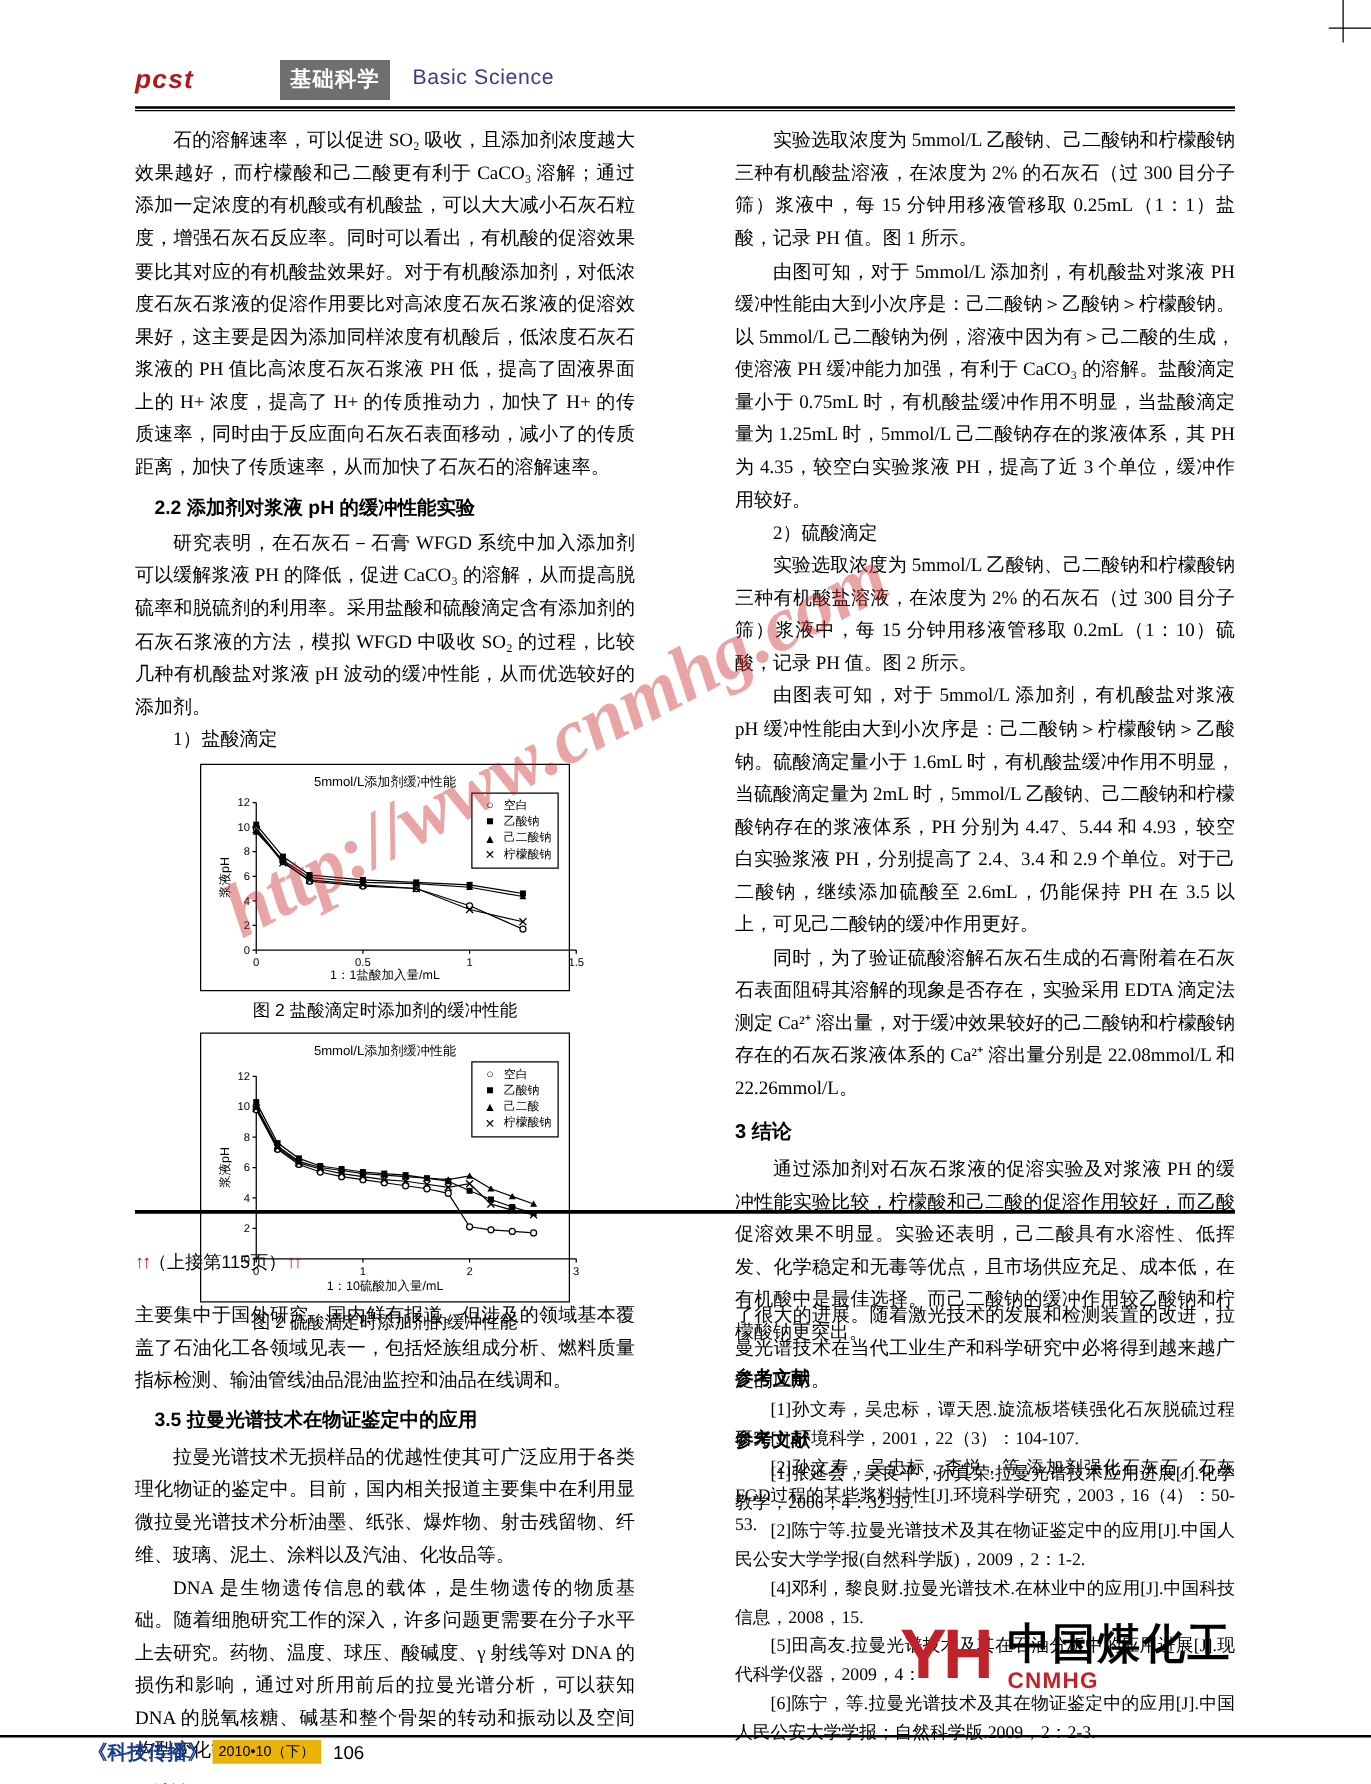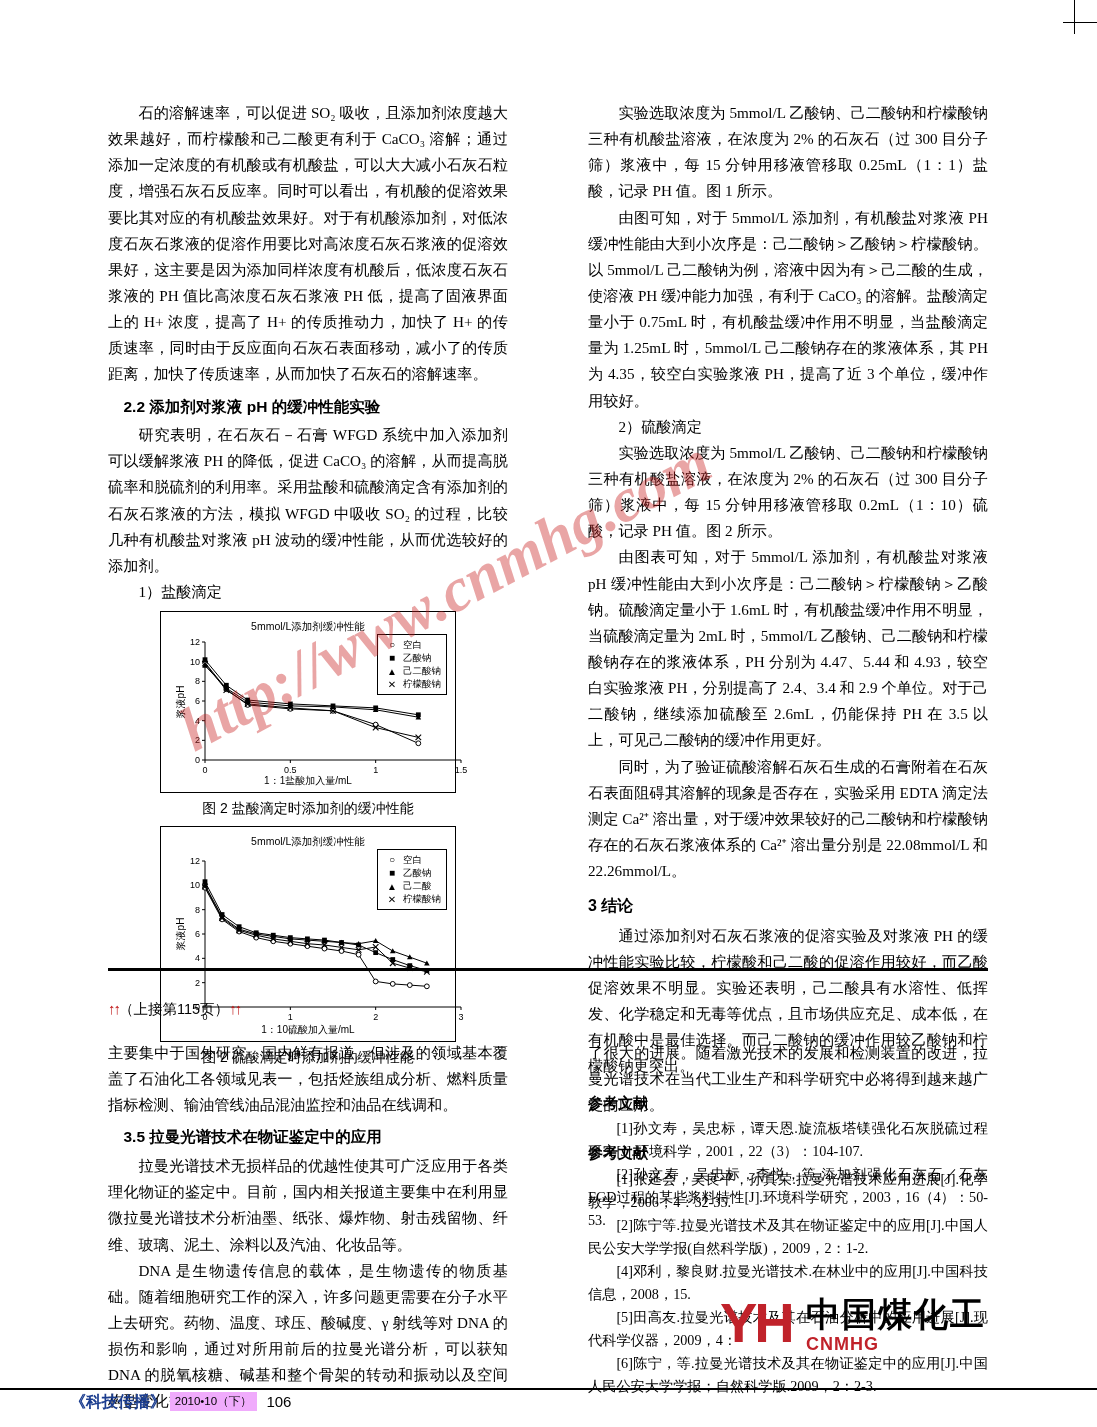--- a/index.html
+++ b/index.html
@@ -141,21 +141,21 @@
   }
   .footer {
     position:absolute; left:70px; top:1392px;
     font-size:15px;
   }
   .foot-journal {
     font-family:"Liberation Sans", sans-serif;
     font-weight:bold; color:#1b3d8f; font-size:16px;
   }
   .foot-issue {
-    display:inline-block; background:#f0abfc; color:#000;
+    display:inline-block; background:#eab308; color:#000;
     font-size:11.5px; padding:2px 5px; vertical-align:2px;
     font-family:"Liberation Sans", sans-serif;
   }
   .foot-page { font-family:"Liberation Sans", sans-serif; font-size:15px; margin-left:6px;}
   .crop-mark-t { position:absolute; right:22px; top:0; width:1px; height:34px; background:#000; }
   .crop-mark-r { position:absolute; right:0; top:22px; width:34px; height:1px; background:#000; }
 
   
   .wm-url {
     position:absolute;
@@ -193,20 +193,27 @@
   }
 </style>
 </head>
 <body>
 
 <div class="page">
 
   <div class="crop-mark-t"></div>
   <div class="crop-mark-r"></div>
 
+  <div class="header">
+    <div class="hdr-logo">pcst</div>
+    <div class="hdr-cnbox">基础科学</div>
+    <div class="hdr-en">Basic  Science</div>
+    <div class="hdr-rule"></div>
+    <div class="hdr-rule2"></div>
+  </div>
 
   <div class="col left top">
     <p>石的溶解速率，可以促进 SO₂ 吸收，且添加剂浓度越大效果越好，而柠檬酸和己二酸更有利于 CaCO₃ 溶解；通过添加一定浓度的有机酸或有机酸盐，可以大大减小石灰石粒度，增强石灰石反应率。同时可以看出，有机酸的促溶效果要比其对应的有机酸盐效果好。对于有机酸添加剂，对低浓度石灰石浆液的促溶作用要比对高浓度石灰石浆液的促溶效果好，这主要是因为添加同样浓度有机酸后，低浓度石灰石浆液的 PH 值比高浓度石灰石浆液 PH 低，提高了固液界面上的 H+ 浓度，提高了 H+ 的传质推动力，加快了 H+ 的传质速率，同时由于反应面向石灰石表面移动，减小了的传质距离，加快了传质速率，从而加快了石灰石的溶解速率。</p>
     <h3 class="sec">2.2 添加剂对浆液 pH 的缓冲性能实验</h3>
     <p>研究表明，在石灰石－石膏 WFGD 系统中加入添加剂可以缓解浆液 PH 的降低，促进 CaCO₃ 的溶解，从而提高脱硫率和脱硫剂的利用率。采用盐酸和硫酸滴定含有添加剂的石灰石浆液的方法，模拟 WFGD 中吸收 SO₂ 的过程，比较几种有机酸盐对浆液 pH 波动的缓冲性能，从而优选较好的添加剂。</p>
     <p>1）盐酸滴定</p>
 
     <div class="figure">
       <div class="chartbox">
         <div class="charttitle">5mmol/L添加剂缓冲性能</div>

